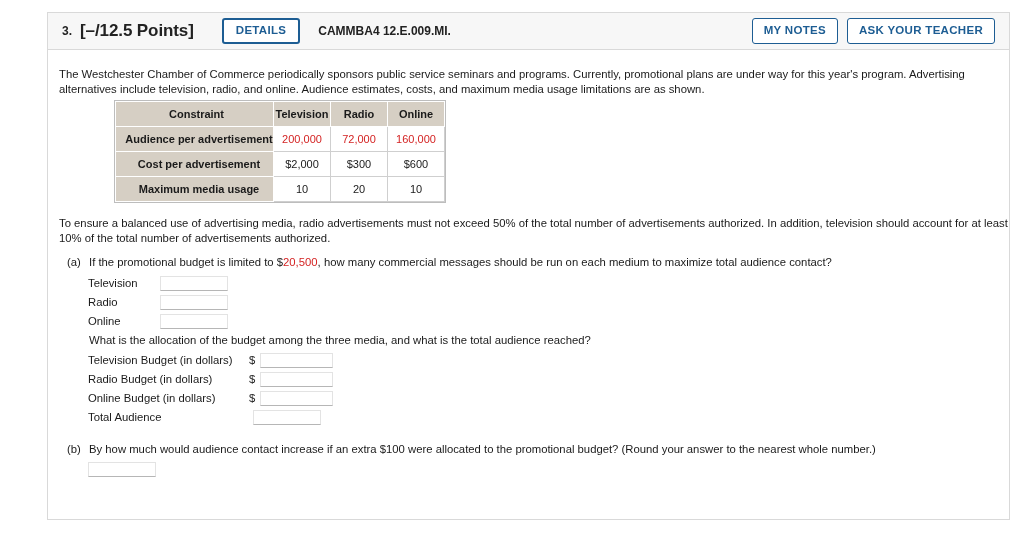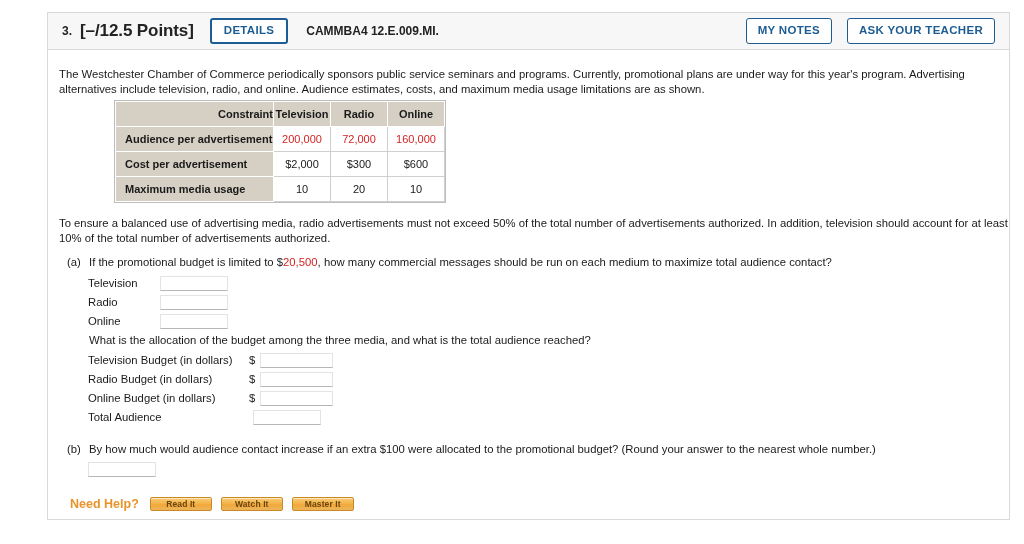--- a/index.html
+++ b/index.html
@@ -62,34 +62,34 @@
     color: #1d5d93;
     background: #ffffff;
     border: 1px solid #1d5d93;
     border-radius: 3px;
     padding: 6px 11px 6px 11px;
     line-height: 1;
     cursor: pointer;
     white-space: nowrap;
   }
   .details-btn {
-    margin-left: 16px;
+    margin-left: 28px;
     border-width: 2px;
     padding: 5px 12px 5px 12px;
   }
   .q-code {
     font-size: 12px;
     font-weight: bold;
     color: #222;
     margin-left: 18px;
   }
   .header-right {
     margin-left: auto;
     display: flex;
-    gap: 15px;
+    gap: 9px;
     margin-right: 14px;
   }
 
   
   .q-body {
     position: absolute;
     left: 0;
     top: 38px;
     right: 0;
     bottom: 0;
@@ -120,26 +120,26 @@
   .data-table th.hcell,
   .data-table td.rowhead {
     background: #d6cfc4;
     color: #1a1a1a;
     font-weight: bold;
     text-align: center;
     height: 25px;
     box-sizing: border-box;
   }
   .data-table td.rowhead {
-    text-align: left;
+    text-align: center;
     padding-left: 9px;
     width: 158px;
   }
   .data-table th.hcell.first {
-    text-align: right;
+    text-align: center;
     padding-left: 4px;
     width: 158px;
   }
   .data-table th.hcell.col {
     width: 57px;
   }
   .data-table td.val {
     background: #ffffff;
     text-align: center;
     height: 25px;
@@ -311,26 +311,20 @@
         <span class="ans-label" style="width:161px;">Total Audience</span>
         <span class="ans-label" style="width:4px;"></span>
         <input class="inp" type="text" style="width: 68px;" value="">
       </div>
     </div>
 
     <div class="part" style="left:19px; top:393px;">(b)</div>
     <div class="part" style="left:41px; top:393px; width:900px;">By how much would audience contact increase if an extra $100 were allocated to the promotional budget? (Round your answer to the nearest whole number.)</div>
     <input class="inp" type="text" style="position: absolute; left: 40px; top: 412px; width: 68px;" value="">
 
-    <div class="need-help-wrap" style="left:22px; top:447px;">
-      <span class="need-help-label">Need Help?</span>
-      <button class="help-btn">Read It</button>
-      <button class="help-btn">Watch It</button>
-      <button class="help-btn">Master It</button>
-    </div>
 
   </div>
 </div>
 
 <div class="q-header">
   <span class="q-num">3.</span>
   <span class="q-points">[–/12.5 Points]</span>
   <button class="btn-outline details-btn">DETAILS</button>
   <span class="q-code">CAMMBA4 12.E.009.MI.</span>
   <span class="header-right">

